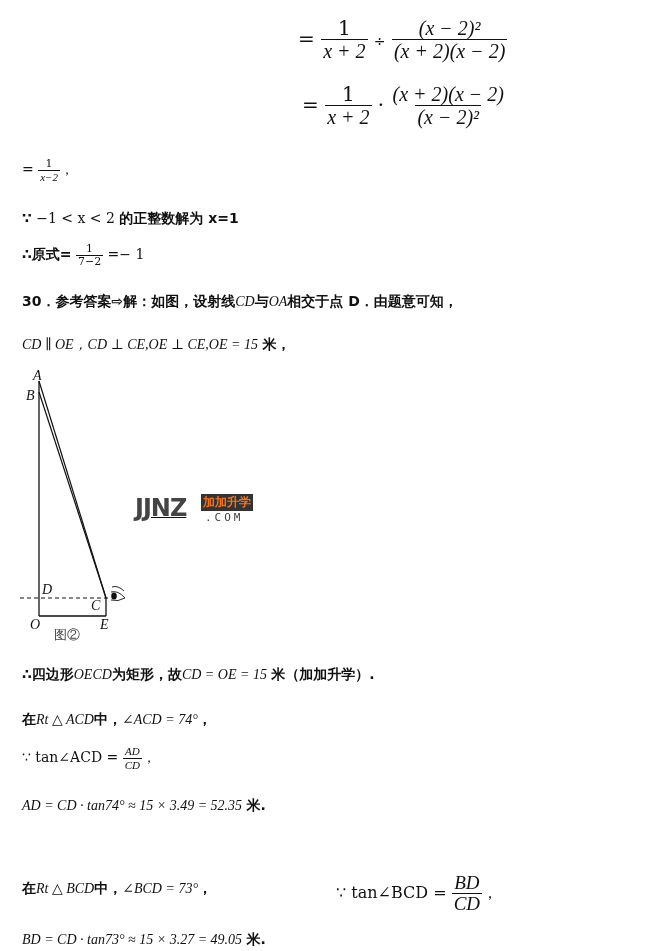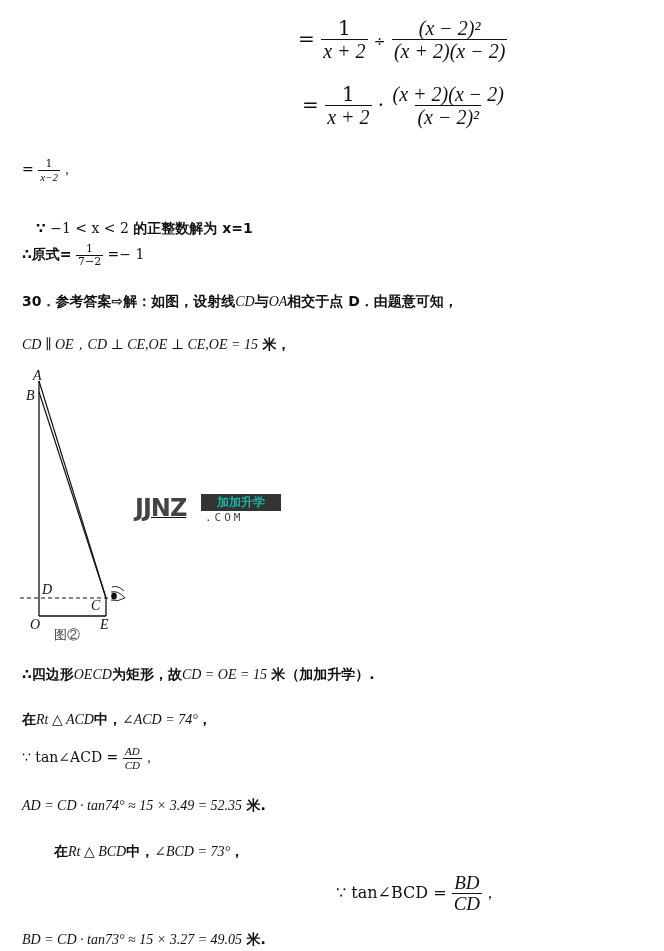--- a/index.html
+++ b/index.html
@@ -47,21 +47,21 @@
 </div>
 
 <div class="abs sm m" style="left:22px; top:158px;">
   <span>=</span>
   <span class="frac xs">
     <span class="num">1</span>
     <span class="den mi">x−2</span>
   </span><span>，</span>
 </div>
 
-<div class="abs sm" style="left:22px; top:220px;margin-left:14px;">
+<div class="abs sm" style="left:22px; top:210px;">
   <span class="cn">∵</span>
   <span class="m">−1 &lt; x &lt; 2</span>
   <span class="cn">的正整数解为 x=1</span>
 </div>
 
 <div class="abs sm" style="left:22px; top:243px;">
   <span class="cn">∴原式=</span>
   <span class="frac xs m">
     <span class="num">1</span>
     <span class="den">7−2</span>
@@ -97,21 +97,21 @@
   <span class="fig-label" style="left:6px; top:20px;">B</span>
   <span class="fig-label" style="left:22px; top:214px;">D</span>
   <span class="fig-label" style="left:71px; top:230px;">C</span>
   <span class="fig-label" style="left:10px; top:249px;">O</span>
   <span class="fig-label" style="left:80px; top:249px;">E</span>
   <span class="abs" style="left:34px; top:258px; font-family:'DejaVu Serif', serif; font-size:13px; color:#444;">图②</span>
 </div>
 
 <div class="abs" style="left:135px; top:494px;text-decoration:underline;">
   <span style="font-family:'DejaVu Sans', sans-serif; font-weight:bold; font-size:24px; color:#444; letter-spacing:-1px;">JJNZ</span>
-  <span class="abs" style="left:66px; top:0px; background:#333; color:#14b8a6; font-size:12px; font-weight:bold; padding:0 16px;">加加升学</span>
+  <span class="abs" style="left:66px; top:0px; background:#333; color:#f97316; font-size:12px; font-weight:bold; padding:0 2px;">加加升学</span>
   <span class="abs" style="left:70px; top:17px; color:#444; font-size:11px; letter-spacing:3px; font-family:'DejaVu Sans Mono', monospace;">.COM</span>
 </div>
 
 <div class="abs sm" style="left:22px; top:666px;">
   <span class="cn">∴四边形</span><span class="mi">OECD</span><span class="cn">为矩形，故</span><span class="mi">CD = OE = 15</span>
   <span class="cn">米（加加升学）.</span>
 </div>
 
 <div class="abs sm" style="left:22px; top:711px;">
   <span class="cn">在</span><span class="mi">Rt △ ACD</span><span class="cn">中，</span><span class="mi">∠ACD = 74°</span><span class="cn">，</span>
@@ -123,21 +123,21 @@
     <span class="num">AD</span>
     <span class="den">CD</span>
   </span><span>，</span>
 </div>
 
 <div class="abs sm" style="left:22px; top:797px;">
   <span class="mi">AD = CD · tan74° ≈ 15 × 3.49 = 52.35</span>
   <span class="cn">米.</span>
 </div>
 
-<div class="abs sm" style="left:22px; top:843px;margin-left:32px;">
+<div class="abs sm" style="left:22px; top:880px;">
   <span class="cn">在</span><span class="mi">Rt △ BCD</span><span class="cn">中，</span><span class="mi">∠BCD = 73°</span><span class="cn">，</span>
 </div>
 
 <div class="abs m" style="left:336px; top:873px; font-size:16px;">
   <span>∵ tan∠BCD =</span>
   <span class="frac mi" style="font-size:19px;">
     <span class="num">BD</span>
     <span class="den">CD</span>
   </span><span>，</span>
 </div>

